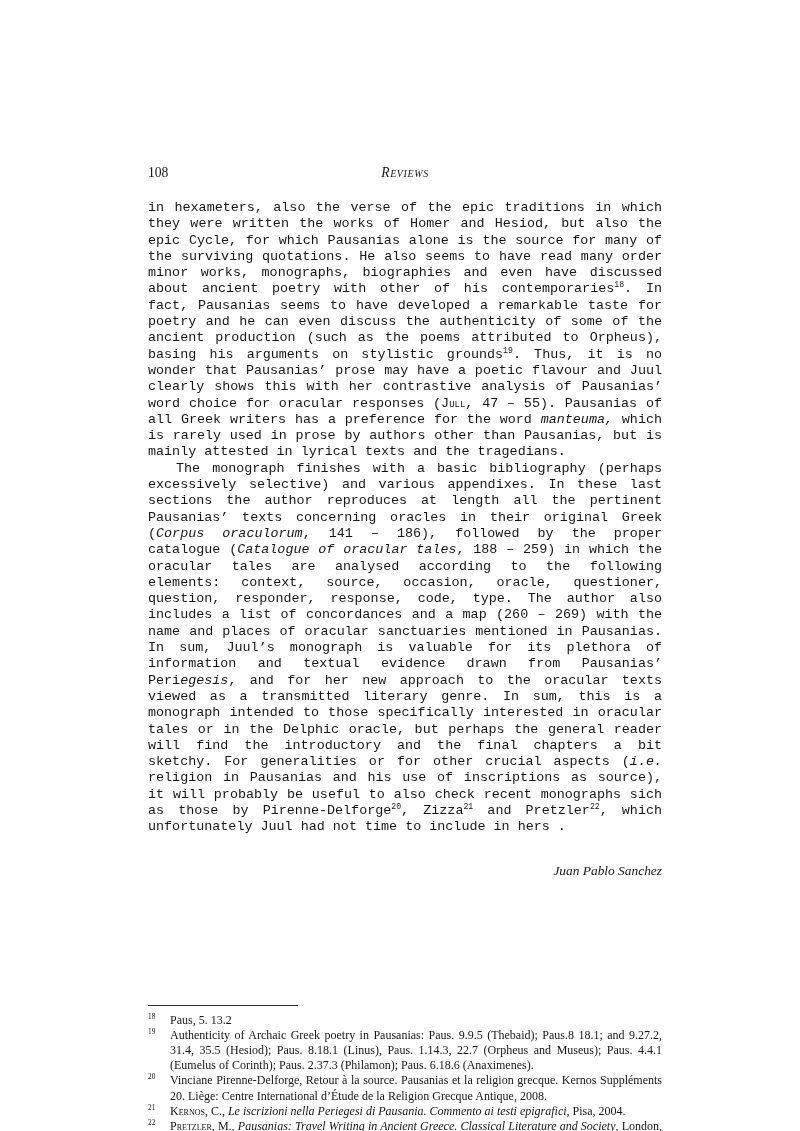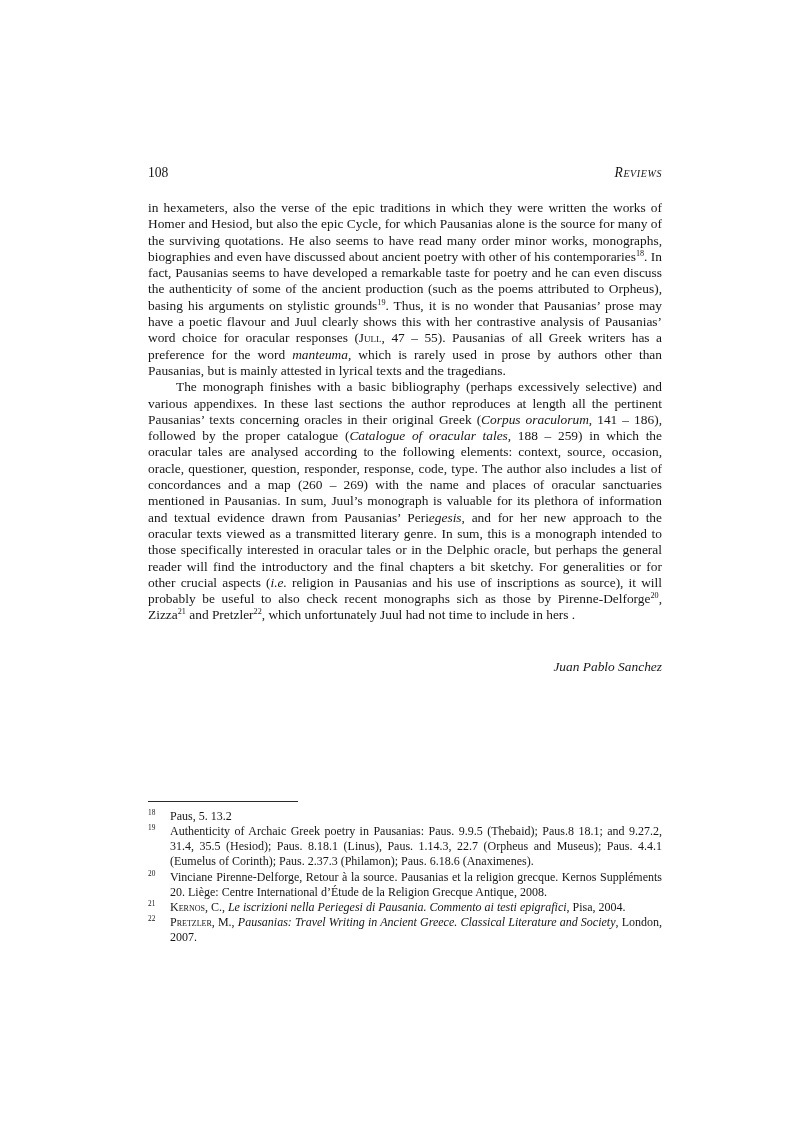--- a/index.html
+++ b/index.html
@@ -12,48 +12,49 @@
     overflow: hidden;
   }
   .page {
     box-sizing: border-box;
     width: 800px;
     height: 1131px;
     padding: 165px 138px 40px 148px;
   }
   .page-header {
     position: relative;
-    text-align: right;
+    text-align: center;
     font-size: 13.6px;
     margin-bottom: 19px;
   }
   .page-num {
     position: absolute;
     left: 0;
     top: 0;
   }
   .running-title {
     font-variant: small-caps;
     letter-spacing: 0.6px;
     font-style: italic;
   }
   .body-text p.para {
     margin: 0;
     text-align: justify;
     font-size: 13.4px;
     line-height: 16.3px;
+    font-family: Liberation Mono, monospace;
   }
   .body-text p.para.indent { text-indent: 28px; }
   sup {
     font-size: 61%;
     line-height: 0;
   }
   .sc { font-variant: small-caps; }
   .signature {
-    margin-top: 35px;
+    margin-top: 27px;
     text-align: right;
     font-style: italic;
     font-size: 13.4px;
   }
   .footnotes {
     margin-top: 126px;
     font-size: 12px;
     line-height: 15.2px;
   }
   .fn-rule {

